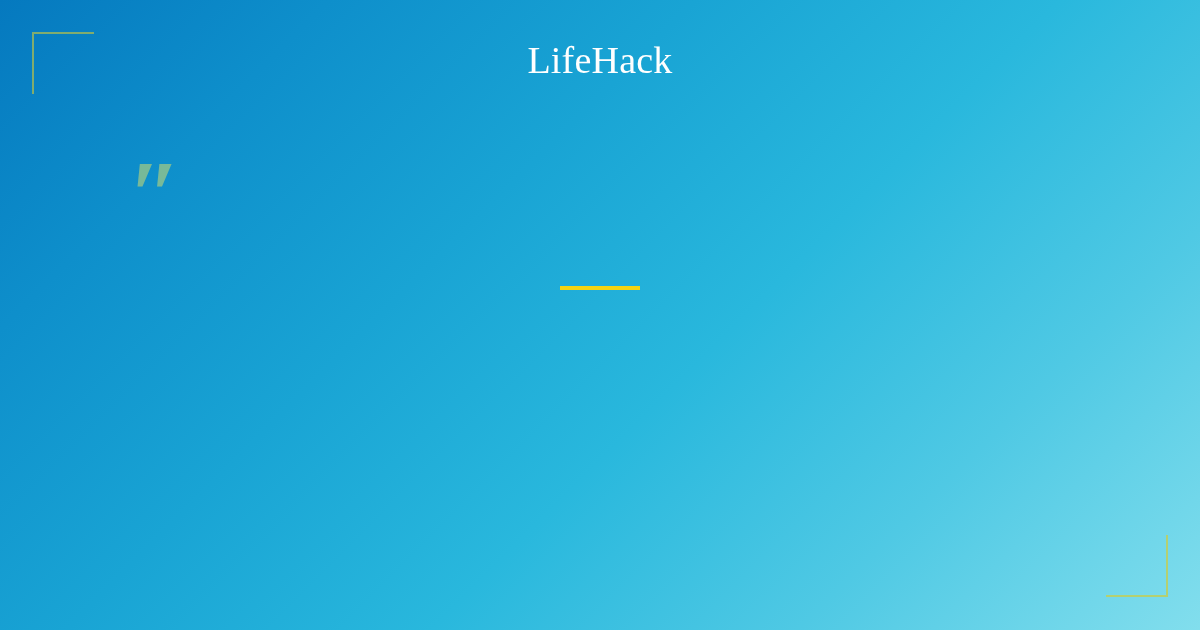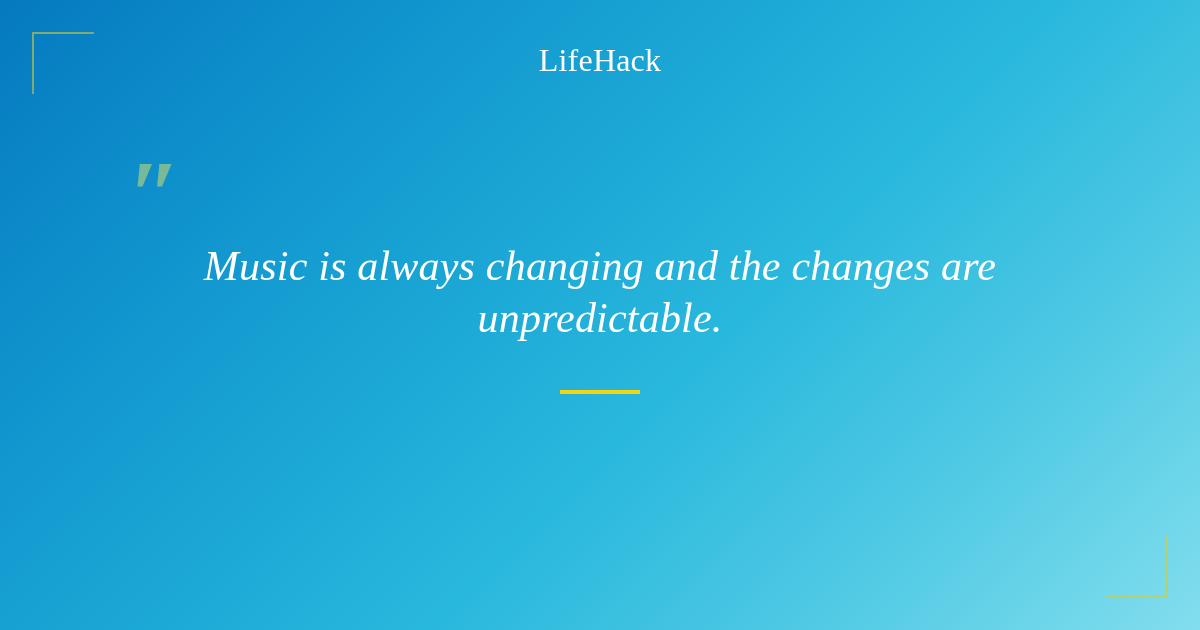--- a/index.html
+++ b/index.html
@@ -47,21 +47,21 @@
   }
 
   
   .logo {
     position: absolute;
     top: 37px;
     left: 0;
     width: 100%;
     text-align: center;
     font-family: "Liberation Serif", "DejaVu Serif", serif;
-    font-size: 32px;
+    font-size: 38px;
     line-height: 46px;
     color: #ffffff;
     letter-spacing: 0.2px;
     font-weight: 400;
   }
 
   
   .quote-mark {
     position: absolute;
     left: 128px;
@@ -120,21 +120,20 @@
 
 <div id="card">
 
   <div class="corner corner-tl"></div>
 
   <div class="logo">LifeHack</div>
 
   <div class="quote-mark">″</div>
 
   <div class="quote-block">
-    <p class="quote-text">Music is always changing and the changes are unpredictable.</p>
 
     <div class="divider"></div>
 
   </div>
 
   <div class="corner corner-br"></div>
 
 </div>
 
 </body></html>

